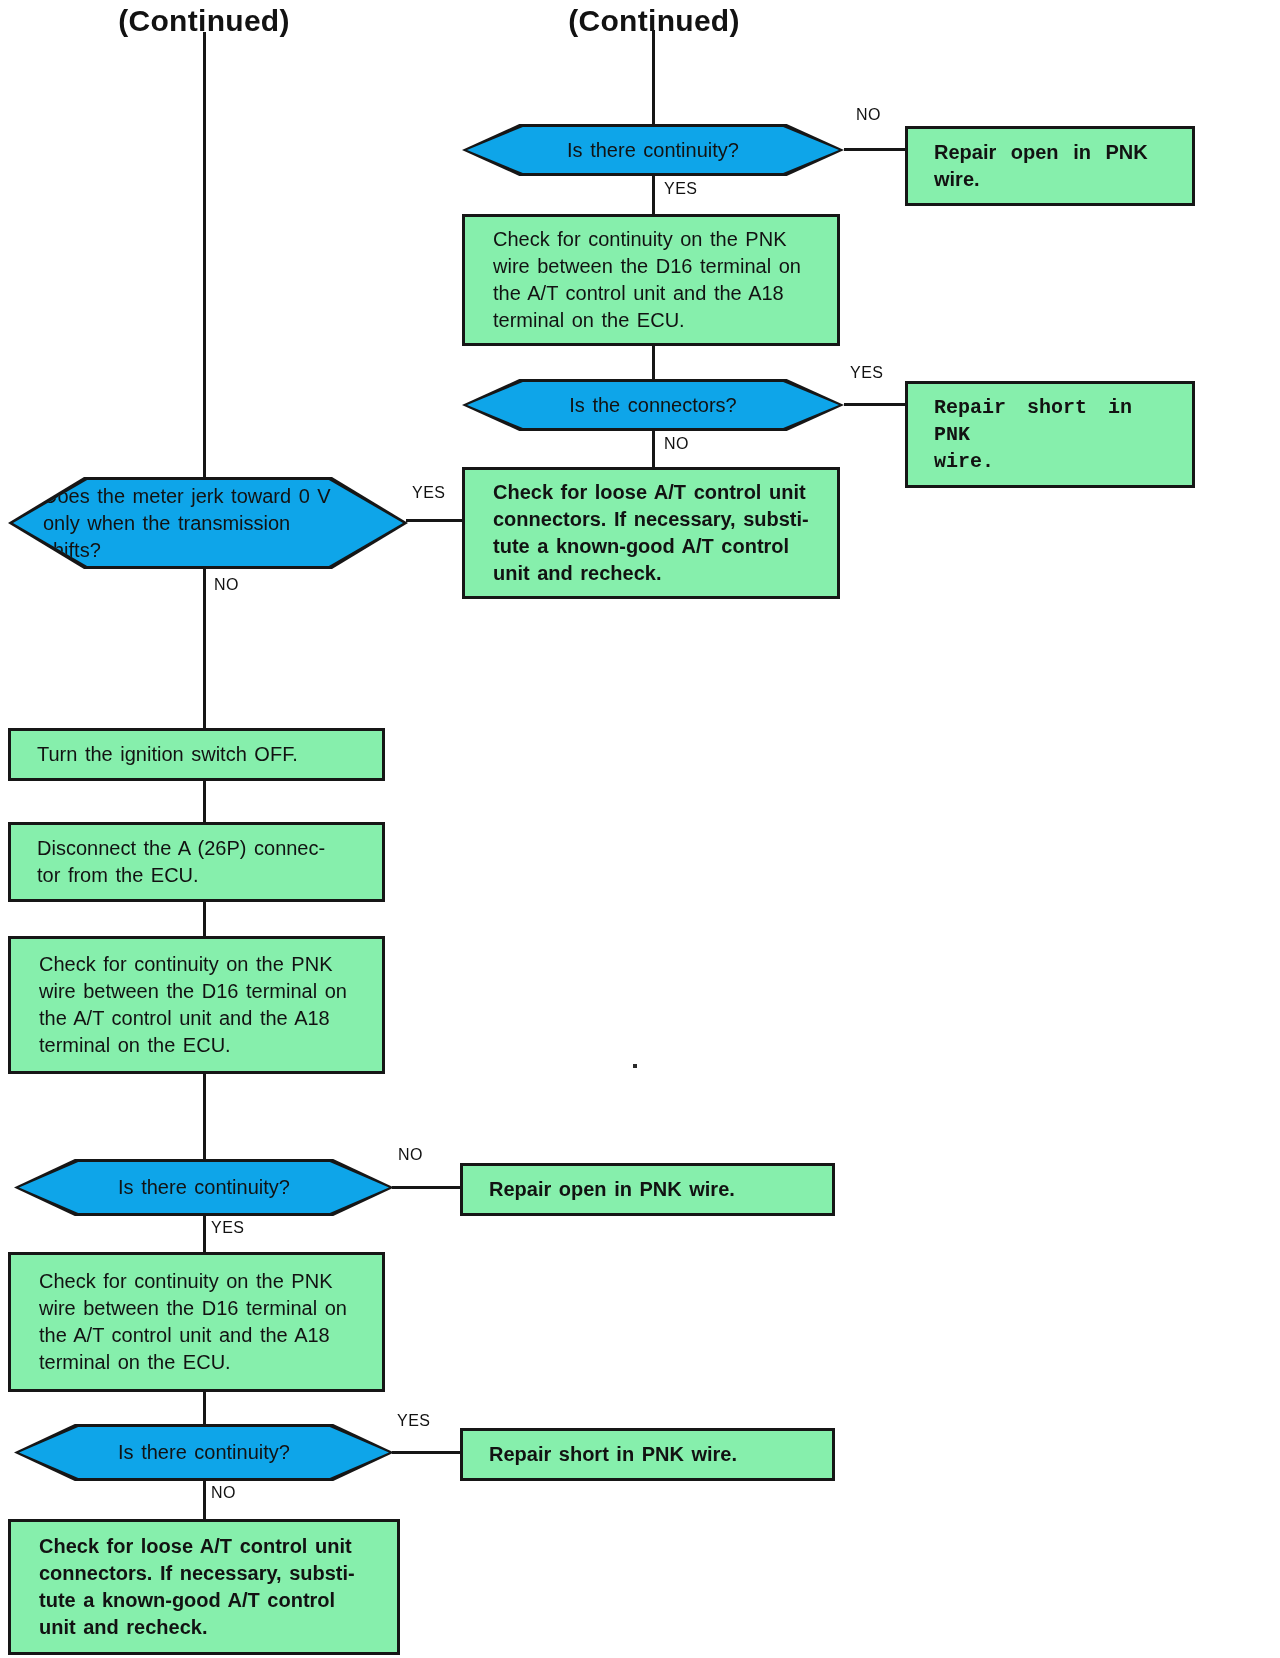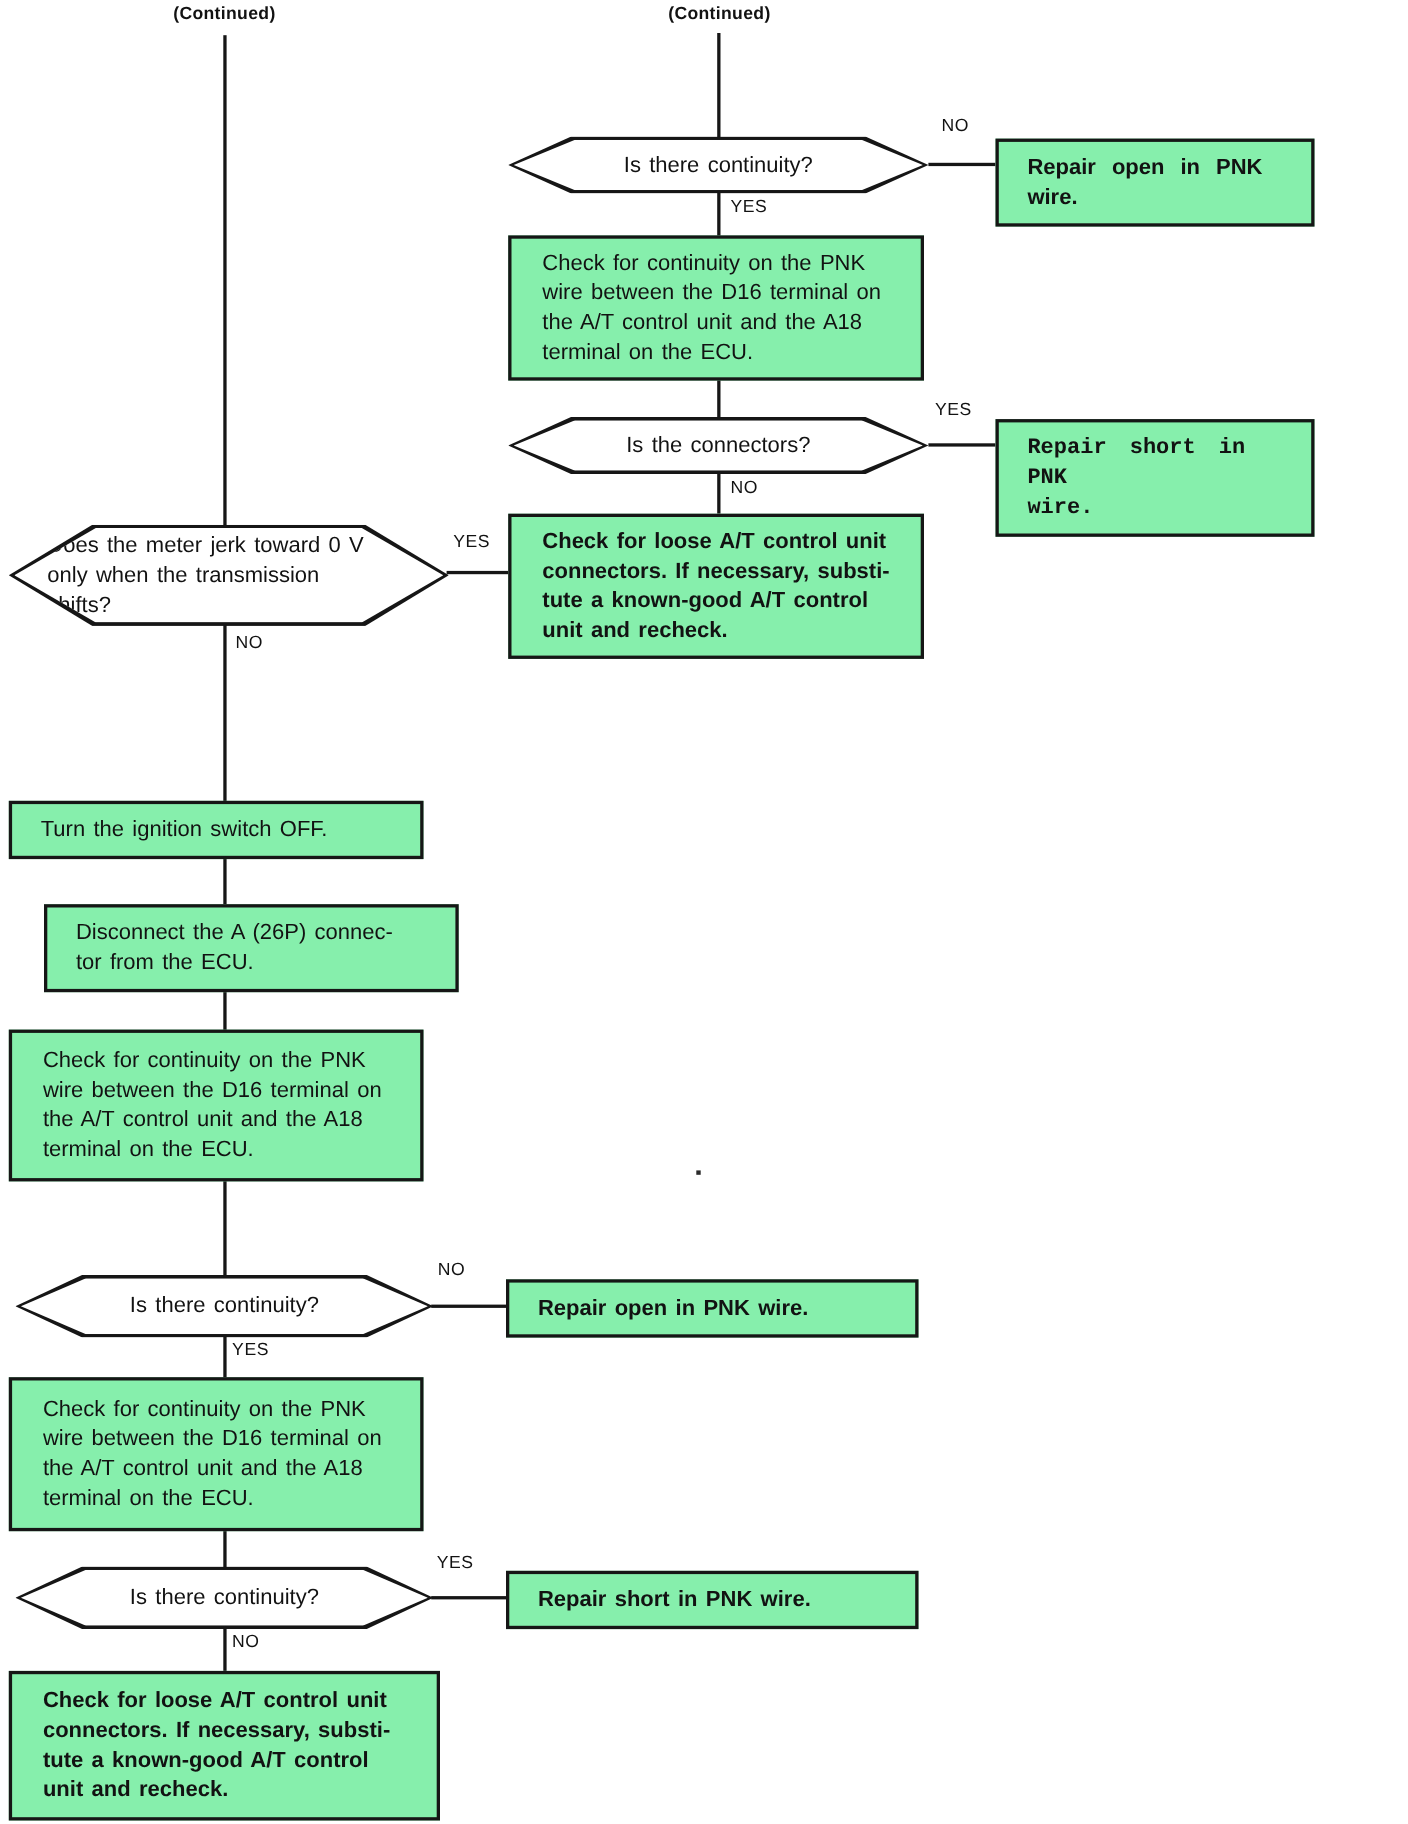--- a/index.html
+++ b/index.html
@@ -8,27 +8,27 @@
   .vline{position:absolute;width:3px;background:#161616;}
   .hline{position:absolute;height:3px;background:#161616;}
   .box{position:absolute;border:3px solid #161616;background:#86efac;box-sizing:border-box;
        font-size:20px;line-height:27px;white-space:pre-line;word-spacing:2px;}
   .proc{padding:9px 12px 9px 28px;}
   .proc1{padding:10px 12px 10px 26px;}
   .bold{font-weight:700;}
   .wide-ws{word-spacing:9px;}
   .hex{position:absolute;background:#161616;
        clip-path:polygon(0 50%,var(--tip) 0,calc(100% - var(--tip)) 0,100% 50%,calc(100% - var(--tip)) 100%,var(--tip) 100%);}
-  .hex-inner{position:absolute;top:3px;bottom:3px;left:5px;right:5px;background:#ffffff;
+  .hex-inner{position:absolute;top:3px;bottom:3px;left:5px;right:5px;background:#0ea5e9;
        clip-path:polygon(0 50%,var(--tip) 0,calc(100% - var(--tip)) 0,100% 50%,calc(100% - var(--tip)) 100%,var(--tip) 100%);
        display:flex;align-items:center;justify-content:center;text-align:center;
        font-size:20px;line-height:27px;white-space:pre-line;word-spacing:2px;}
   .hex-left .hex-inner{justify-content:flex-start;text-align:left;padding-left:30px;}
   .lbl{position:absolute;font-size:16px;letter-spacing:.5px;}
-  .hdr{position:absolute;width:180px;text-align:center;font-size:16px;font-weight:700;letter-spacing:.3px;}
+  .hdr{position:absolute;width:180px;text-align:center;font-size:30px;font-weight:700;letter-spacing:.3px;}
   .pbox{display:inline-block;border:3px solid #161616;padding:0 5px;margin-left:7px;
         font-weight:700;line-height:24px;}
   .dot{position:absolute;left:633px;top:1064px;width:4px;height:4px;background:#2a2a2a;}
 </style>
 </head>
 <body>
 
 <div class="page">
 
   <div class="vline" style="left:203px;top:32px;height:1487px;"></div>
@@ -72,21 +72,21 @@
     <div class="hex-inner">Does the meter jerk toward 0 V
 only when the transmission
 shifts?</div>
   </div>
   <div class="lbl" style="left:412px;top:484px;">YES</div>
   <div class="lbl" style="left:214px;top:576px;">NO</div>
 
 
   <div class="box proc1" style="left:8px;top:728px;width:377px;">Turn the ignition switch OFF.</div>
 
-  <div class="box proc1" style="left:8px;top:822px;width:377px;margin-left:32px;">Disconnect the A (26P) connec-
+  <div class="box proc1" style="left:8px;top:822px;width:377px;">Disconnect the A (26P) connec-
 tor from the ECU.</div>
 
   <div class="box proc" style="left:8px;top:936px;width:377px;padding-top:12px;padding-bottom:12px;">Check for continuity on the PNK
 wire between the D16 terminal on
 the A/T control unit and the A18
 terminal on the ECU.</div>
 
   <div class="dot"></div>
 
   <div class="hex" style="--tip:16%;left:14px;top:1159px;width:380px;height:57px;">

